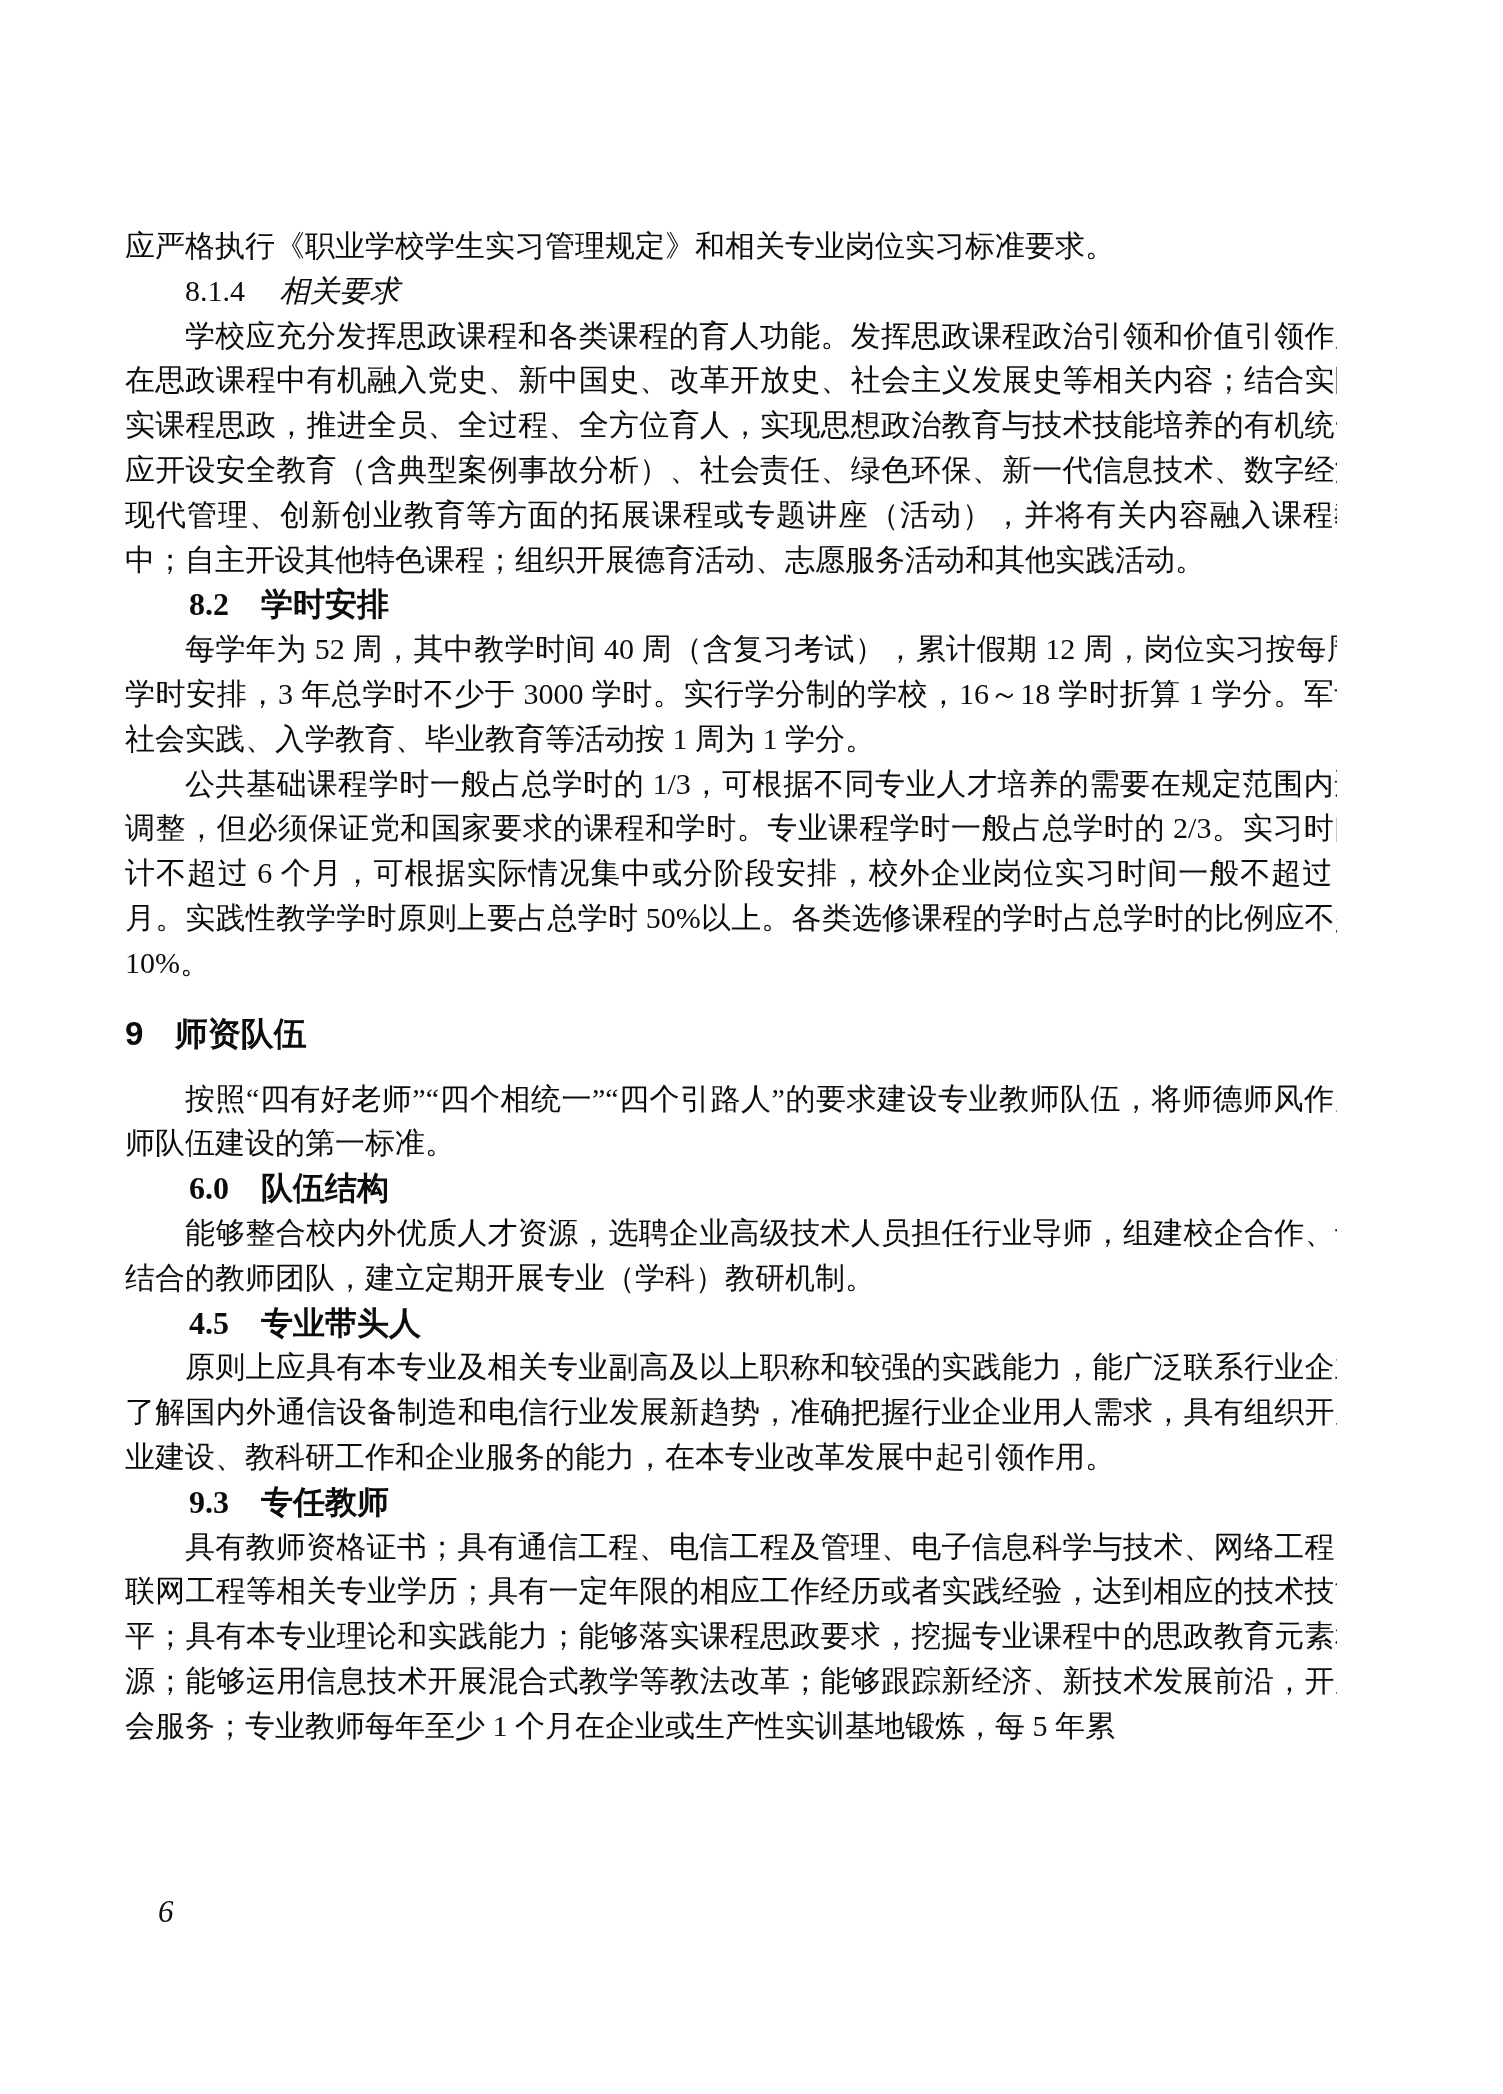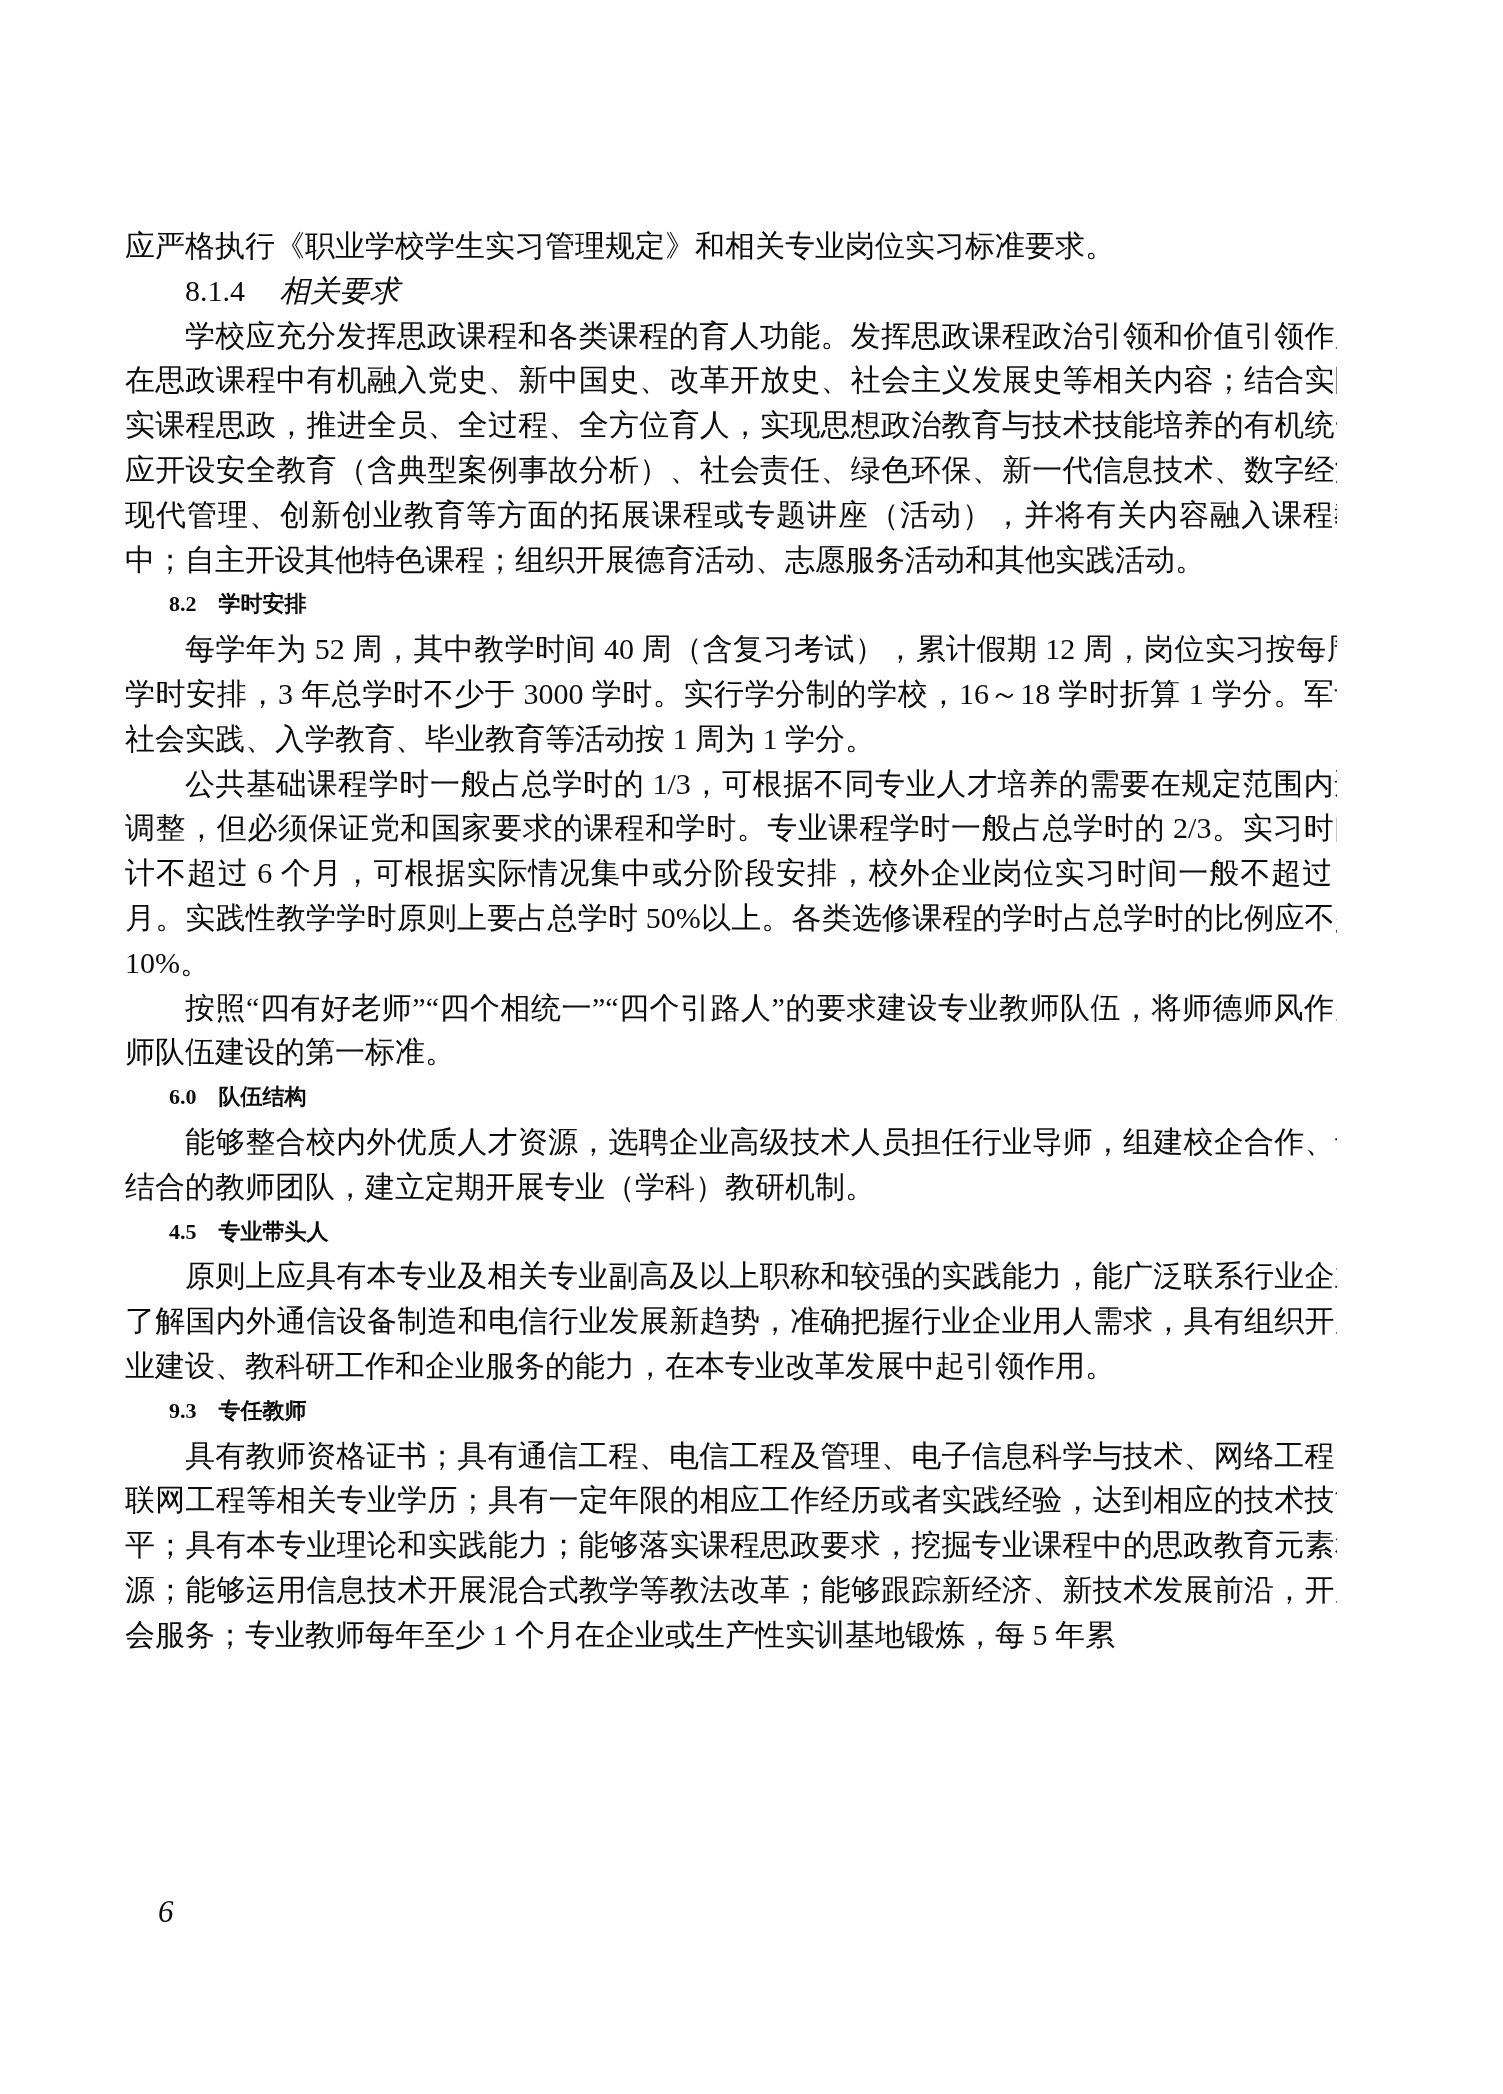--- a/index.html
+++ b/index.html
@@ -32,21 +32,21 @@
   .h4 {
     margin: 0;
     font-size: 30px;
     line-height: 44.8px;
     text-indent: 2em;
     font-weight: 400;
   }
   .h4 .h-title { margin-left: 1.15em; font-style: italic; }
   .h3 {
     margin: 0;
-    font-size: 22px;
+    font-size: 32px;
     line-height: 44.8px;
     text-indent: 2em;
     font-weight: 700;
   }
   .h3 .h-title { margin-left: 1em; }
   .h2 {
     margin: 25px 0 21px 0;
     font-size: 33px;
     line-height: 45px;
     font-weight: 700;
@@ -76,20 +76,23 @@
     <p class="para">学校应充分发挥思政课程和各类课程的育人功能。发挥思政课程政治引领和价值引领作用，在思政课程中有机融入党史、新中国史、改革开放史、社会主义发展史等相关内容；结合实际落实课程思政，推进全员、全过程、全方位育人，实现思想政治教育与技术技能培养的有机统一。应开设安全教育（含典型案例事故分析）、社会责任、绿色环保、新一代信息技术、数字经济、现代管理、创新创业教育等方面的拓展课程或专题讲座（活动），并将有关内容融入课程教学中；自主开设其他特色课程；组织开展德育活动、志愿服务活动和其他实践活动。</p>
 
     <p class="h3">
       <span class="h-num">8.2</span><span class="h-title">学时安排</span>
     </p>
 
     <p class="para">每学年为 52 周，其中教学时间 40 周（含复习考试），累计假期 12 周，岗位实习按每周 30 学时安排，3 年总学时不少于 3000 学时。实行学分制的学校，16～18 学时折算 1 学分。军训、社会实践、入学教育、毕业教育等活动按 1 周为 1 学分。</p>
 
     <p class="para">公共基础课程学时一般占总学时的 1/3，可根据不同专业人才培养的需要在规定范围内适当调整，但必须保证党和国家要求的课程和学时。专业课程学时一般占总学时的 2/3。实习时间累计不超过 6 个月，可根据实际情况集中或分阶段安排，校外企业岗位实习时间一般不超过 3 个月。实践性教学学时原则上要占总学时 50%以上。各类选修课程的学时占总学时的比例应不少于 10%。</p>
 
+    <p class="h2">
+      <span class="h-num">9</span><span class="h-title">师资队伍</span>
+    </p>
 
     <p class="para">按照“四有好老师”“四个相统一”“四个引路人”的要求建设专业教师队伍，将师德师风作为教师队伍建设的第一标准。</p>
 
     <p class="h3">
       <span class="h-num">6.0</span><span class="h-title">队伍结构</span>
     </p>
 
 
     <p class="para">能够整合校内外优质人才资源，选聘企业高级技术人员担任行业导师，组建校企合作、专兼结合的教师团队，建立定期开展专业（学科）教研机制。</p>
 

